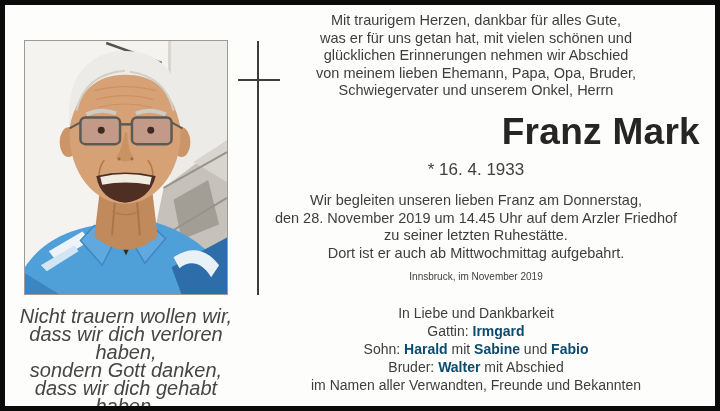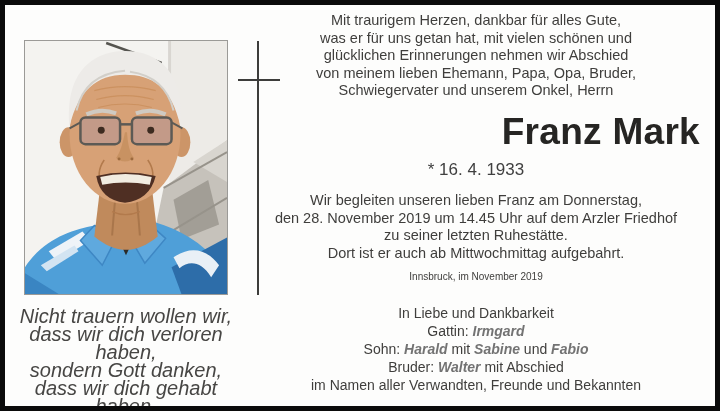--- a/index.html
+++ b/index.html
@@ -62,21 +62,21 @@
   }
   .block { position: absolute; width: 100%; }
 
   .intro   { top: 7px;  font-size: 14.5px; line-height: 17.6px; }
   .name    { top: 106px; font-size: 37px; font-weight: bold; color: #262523; letter-spacing: 0.3px; text-align: right; }
   .dates   { top: 155px; font-size: 17px; font-weight: normal; color: #404040;
              display: flex; justify-content: center; gap: 28px; }
   .funeral { top: 187px; font-size: 14.5px; line-height: 17.6px; }
   .dateline{ top: 266px; font-size: 10px; }
   .family  { top: 299px; font-size: 14px; line-height: 18.1px; text-align: center; }
-  .family b, .family .seg-bold { font-weight: bold; color: #737373; font-style: italic; }
+  .family b, .family .seg-bold { font-weight: bold; color: #0c4a6e; }
 </style>
 </head>
 <body>
 
 <div class="card">
 
   <div class="photo-frame">
     <svg viewBox="0 0 204 255" preserveAspectRatio="none">
 
       <rect width="204" height="255" fill="#f4f3f0"></rect>

